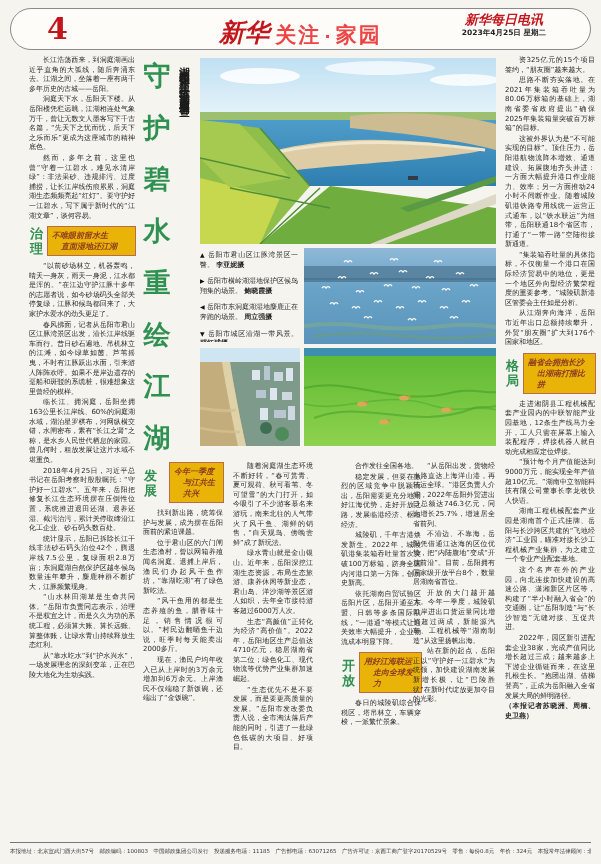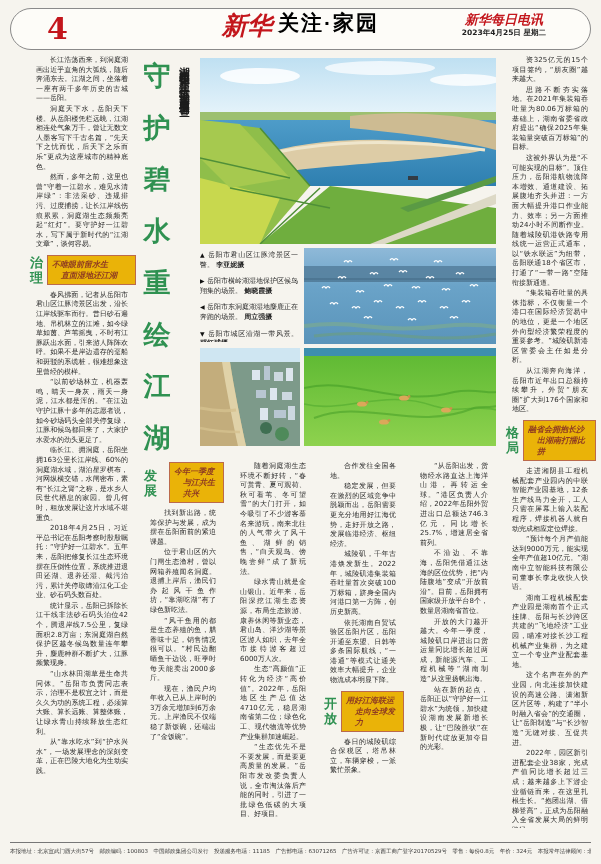--- a/index.html
+++ b/index.html
@@ -3,29 +3,29 @@
 <meta charset="utf-8">
 <style>
   html,body{margin:0;padding:0;}
   .page{position:relative;width:601px;height:864px;background:#f6f4ee;overflow:hidden;
         font-family:"DejaVu Sans","Liberation Sans",sans-serif;color:#2a2a2a;}
   
   .header{position:absolute;left:10px;top:8px;width:579px;height:40px;border:1px solid #8a8a8a;
           border-radius:22px;background:#fdfcf8;display:flex;align-items:center;}
   .page-num{position:absolute;left:36px;top:2px;font-family:"DejaVu Serif",serif;
             font-size:30px;font-weight:bold;color:#c3161c;}
-  .masthead{position:absolute;left:0;right:0;top:0;height:40px;display:flex;align-items:flex-start;justify-content:center;gap:6px;}
+  .masthead{position:absolute;left:0;right:0;top:0;height:40px;display:flex;align-items:flex-end;justify-content:center;gap:6px;}
   .brand-script{font-family:"DejaVu Serif",serif;font-style:italic;font-weight:bold;font-size:25px;color:#c3161c;}
-  .section-title{font-family:Liberation Sans, sans-serif;font-weight:bold;font-size:21px;color:#000000;letter-spacing:2px;}
+  .section-title{font-family:Liberation Mono, monospace;font-weight:bold;font-size:21px;color:#ef4444;letter-spacing:2px;}
   .mast-right{position:absolute;right:44px;top:4px;text-align:center;line-height:1.1;}
   .mast-right .logo{font-family:"DejaVu Serif",serif;font-style:italic;font-weight:bold;font-size:13px;color:#c3161c;}
   .mast-right .date{font-size:7.5px;color:#222;font-weight:bold;margin-top:2px;}
   
   .col{position:absolute;overflow:hidden;}
-  .col p{margin:0 8px 1px;font-size:7px;line-height:9.6px;text-align:justify;text-indent:2em;}
+  .col p{margin:0 1px 1px;font-size:7px;line-height:9.6px;text-align:justify;text-indent:2em;}
   .caption-col p{text-indent:0;margin:0 0 6px;}
   .cap-marker{font-size:6px;color:#111;}
   .cap-credit{font-weight:bold;}
   
   .marker-row{display:flex;gap:4px;margin:5px 0 6px;align-items:stretch;}
   .marker{width:15px;font-size:13px;line-height:15px;font-weight:bold;color:#2f9151;
           text-align:right;word-break:break-all;display:flex;flex-direction:column;justify-content:center;}
   .quote-box{flex:1;border:1px solid #bb6a4c;padding:3px 4px;display:flex;flex-direction:column;justify-content:center;background:#eab308;}
   .quote-line{font-family:"DejaVu Serif",serif;font-size:8px;line-height:11px;font-weight:bold;
               font-style:italic;color:#8e3b22;text-indent:0 !important;text-align:left;}
@@ -68,22 +68,22 @@
     <p>长江浩荡西来，到洞庭湖画出近乎直角的大弧线，随后奔涌东去。江湖之间，坐落着一座有两千多年历史的古城——岳阳。</p>
     <p>洞庭天下水，岳阳天下楼。从岳阳楼凭栏远眺，江湖相连处气象万千，曾让无数文人墨客写下千古名篇，“先天下之忧而忧，后天下之乐而乐”更成为这座城市的精神底色。</p>
     <p>然而，多年之前，这里也曾“守着一江碧水，难见水清岸绿”：非法采砂、违规排污、过度捕捞，让长江岸线伤痕累累，洞庭湖生态频频亮起“红灯”。要守护好一江碧水，写下属于新时代的“江湖文章”，谈何容易。</p>
     <div class="marker-row">
       <div class="marker">治理</div>
       <div class="quote-box">
         <div class="quote-line">不唯眼前留水生</div>
         <div class="quote-line l2">直面湿地还江湖</div>
       </div>
     </div>
+    <p>“以前砂场林立，机器轰鸣，晴天一身灰，雨天一身泥，江水都是浑的。”在江边守护江豚十多年的志愿者说，如今砂场码头全部关停复绿，江豚和候鸟都回来了，大家护水爱水的劲头更足了。</p>
     <p>春风拂面，记者从岳阳市君山区江豚湾景区出发，沿长江岸线驱车而行。昔日砂石遍地、吊机林立的江滩，如今绿草如茵、芦苇摇曳，不时有江豚跃出水面，引来游人阵阵欢呼。如果不是岸边遗存的趸船和斑驳的系缆桩，很难想象这里曾经的模样。</p>
-    <p>“以前砂场林立，机器轰鸣，晴天一身灰，雨天一身泥，江水都是浑的。”在江边守护江豚十多年的志愿者说，如今砂场码头全部关停复绿，江豚和候鸟都回来了，大家护水爱水的劲头更足了。</p>
     <p>临长江、拥洞庭，岳阳坐拥163公里长江岸线、60%的洞庭湖水域，湖泊星罗棋布，河网纵横交错，水闸密布，素有“长江之肾”之称，是水乡人民世代栖息的家园。曾几何时，粗放发展让这片水域不堪重负。</p>
     <p>2018年4月25日，习近平总书记在岳阳考察时殷殷嘱托：“守护好一江碧水”。五年来，岳阳把修复长江生态环境摆在压倒性位置，系统推进退田还湖、退养还湿、截污治污，累计关停取缔沿江化工企业、砂石码头数百处。</p>
     <p>统计显示，岳阳已拆除长江干线非法砂石码头泊位42个，腾退岸线7.5公里，复绿面积2.8万亩；东洞庭湖自然保护区越冬候鸟数量连年攀升，麋鹿种群不断扩大，江豚频繁现身。</p>
     <p>“山水林田湖草是生命共同体。”岳阳市负责同志表示，治理不是权宜之计，而是久久为功的系统工程，必须算大账、算长远账、算整体账，让绿水青山持续释放生态红利。</p>
     <p>从“靠水吃水”到“护水兴水”，一场发展理念的深刻变革，正在巴陵大地化为生动实践。</p>
   </div>
 
   <div class="headline-block">
     <div class="headline-chars">
       <span>守</span>
@@ -250,21 +250,21 @@
     <p>现在，渔民户均年收入已从上岸时的3万余元增加到6万余元。上岸渔民不仅端稳了新饭碗，还端出了“金饭碗”。</p>
   </div>
 
   <div class="col" style="left:232px;top:462px;width:82px;height:366px;">
     <p>随着洞庭湖生态环境不断好转，“春可赏青、夏可观荷、秋可看苇、冬可望雪”的大门打开，如今吸引了不少游客慕名来游玩，南来北往的人气带火了风干鱼、湖鲜的销售，“白天观鸟、傍晚尝鲜”成了新玩法。</p>
     <p>绿水青山就是金山银山。近年来，岳阳深挖江湖生态资源，布局生态旅游、康养休闲等新业态，君山岛、洋沙湖等景区游人如织，去年全市接待游客超过6000万人次。</p>
     <p>生态“高颜值”正转化为经济“高价值”。2022年，岳阳地区生产总值达4710亿元，稳居湖南省第二位；绿色化工、现代物流等优势产业集群加速崛起。</p>
     <p>“生态优先不是不要发展，而是要更高质量的发展。”岳阳市发改委负责人说，全市淘汰落后产能的同时，引进了一批绿色低碳的大项目、好项目。</p>
   </div>
 
-  <div class="col" style="left:322px;top:462px;width:82px;height:366px;">
+  <div class="col" style="left:340px;top:462px;width:82px;height:366px;">
     <p>合作发往全国各地。</p>
     <p>稳定发展，但要在激烈的区域竞争中脱颖而出，岳阳需要更充分地用好江海优势，走好开放之路，发展临港经济、枢纽经济。</p>
     <p>城陵矶，千年古港焕发新生。2022年，城陵矶港集装箱吞吐量首次突破100万标箱，跻身全国内河港口第一方阵，创历史新高。</p>
     <p>依托湖南自贸试验区岳阳片区，岳阳开通至东盟、日韩等多条国际航线，“一港通”等模式让通关效率大幅提升，企业物流成本明显下降。</p>
     <div class="marker-row">
       <div class="marker">开放</div>
       <div class="quote-box">
         <div class="quote-line">用好江海联运</div>
         <div class="quote-line l2">走向全球发力</div>
       </div>

